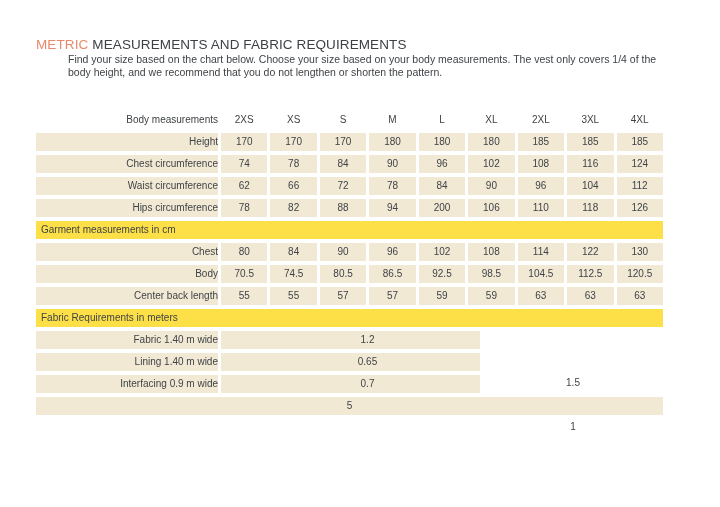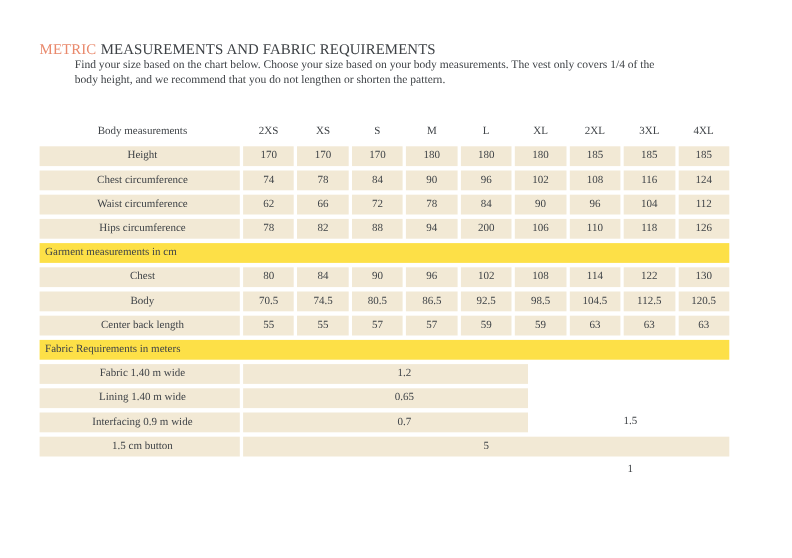--- a/index.html
+++ b/index.html
@@ -1,34 +1,34 @@
 <!DOCTYPE html>
 <html><head>
 <meta charset="utf-8">
 <style>
   html, body { margin:0; padding:0; background:#ffffff; }
   .page {
     position:relative; width:720px; height:445px; background:#ffffff;
-    font-family:Liberation Serif, serif; color:#3f4347; overflow:hidden;
+    font-family:Liberation Sans, sans-serif; color:#3f4347; overflow:hidden;
   }
   .title {
     position:absolute; left:36px; top:37px;
     font-size:13.5px; letter-spacing:0.1px; color:#3d4145; white-space:nowrap;
   }
   .title .accent { color:#e9896c; margin-right:4px; }
   .intro {
     position:absolute; left:36px; top:53px; width:640px;
     font-size:10.5px; line-height:13px; color:#3f4347;margin-left:32px;
   }
   .table { position:absolute; left:36px; top:111px; width:627px; font-size:10px; }
   .trow { display:flex; column-gap:3px; height:18px; margin-bottom:4px; }
   .trow.thead { height:17px; margin-bottom:5px; }
   .cell { line-height:18px; }
   .thead .cell { line-height:17px; }
-  .label { flex:0 0 182px; width:182px; padding-left:5px; box-sizing:border-box; text-align:center; }
+  .label { flex:0 0 182px; width:182px; padding-left:5px; box-sizing:border-box; text-align:right; }
   .val { flex:1 1 0; text-align:center; }
   .span5 { flex:5 1 0; text-align:center;padding-left:34px; }
   .span4 { flex:4 1 0; text-align:center;margin-top:43px; }
   .span9 { flex:9 1 0; text-align:center; }
   .beige .cell { background:#f2e9d5; }
   .section-row {
     height:18px; line-height:18px; margin:1px 0 4px; padding-left:5px;
     box-sizing:border-box; background:#fde047;
   }
   .pagenum {
@@ -172,21 +172,20 @@
       <div class="cell span4">1</div>
     </div>
 
     <div class="trow beige">
       <div class="cell label">Interfacing 0.9 m wide</div>
       <div class="cell span5">0.7</div>
       <div class="cell span4">1</div>
     </div>
 
     <div class="trow beige">
-      <div class="cell label">1.5 cm button</div>
       <div class="cell span9">5</div>
     </div>
 
   </div>
 
   <div class="pagenum">6</div>
 
 </div>
 
 </body></html>

